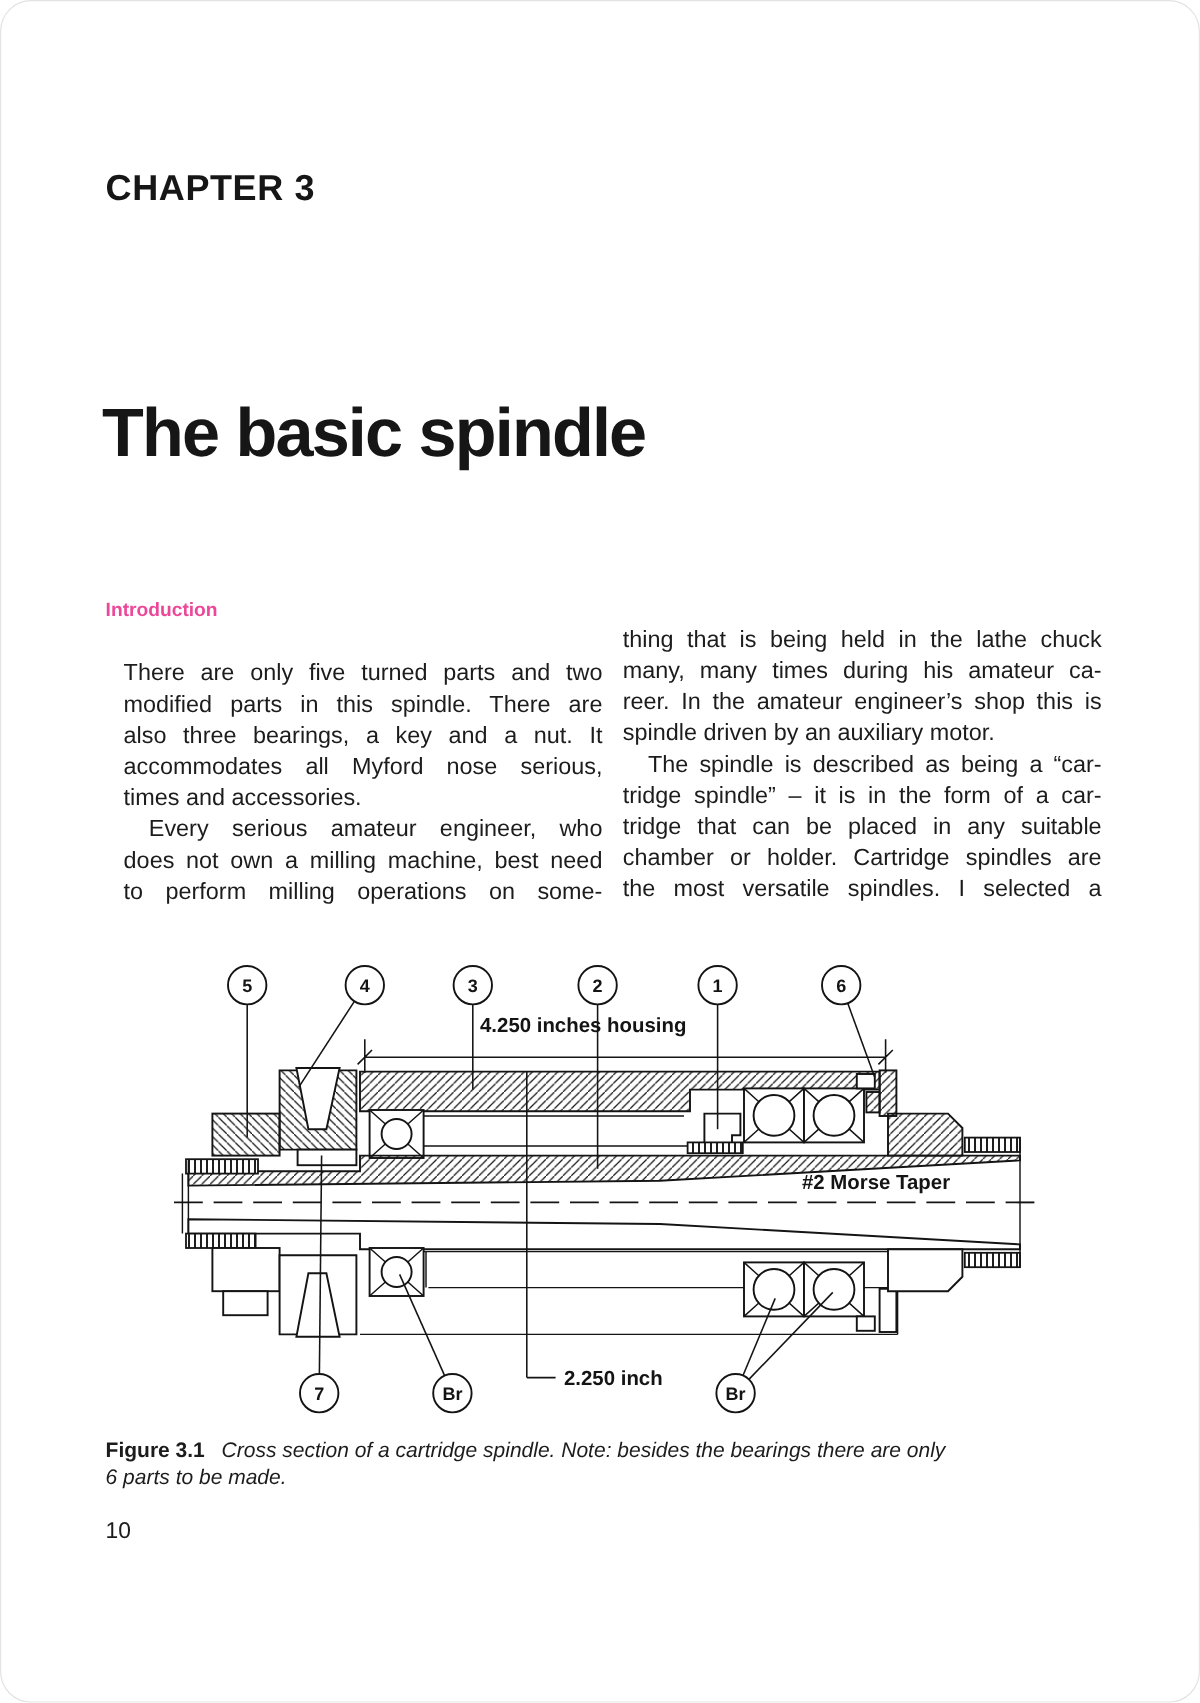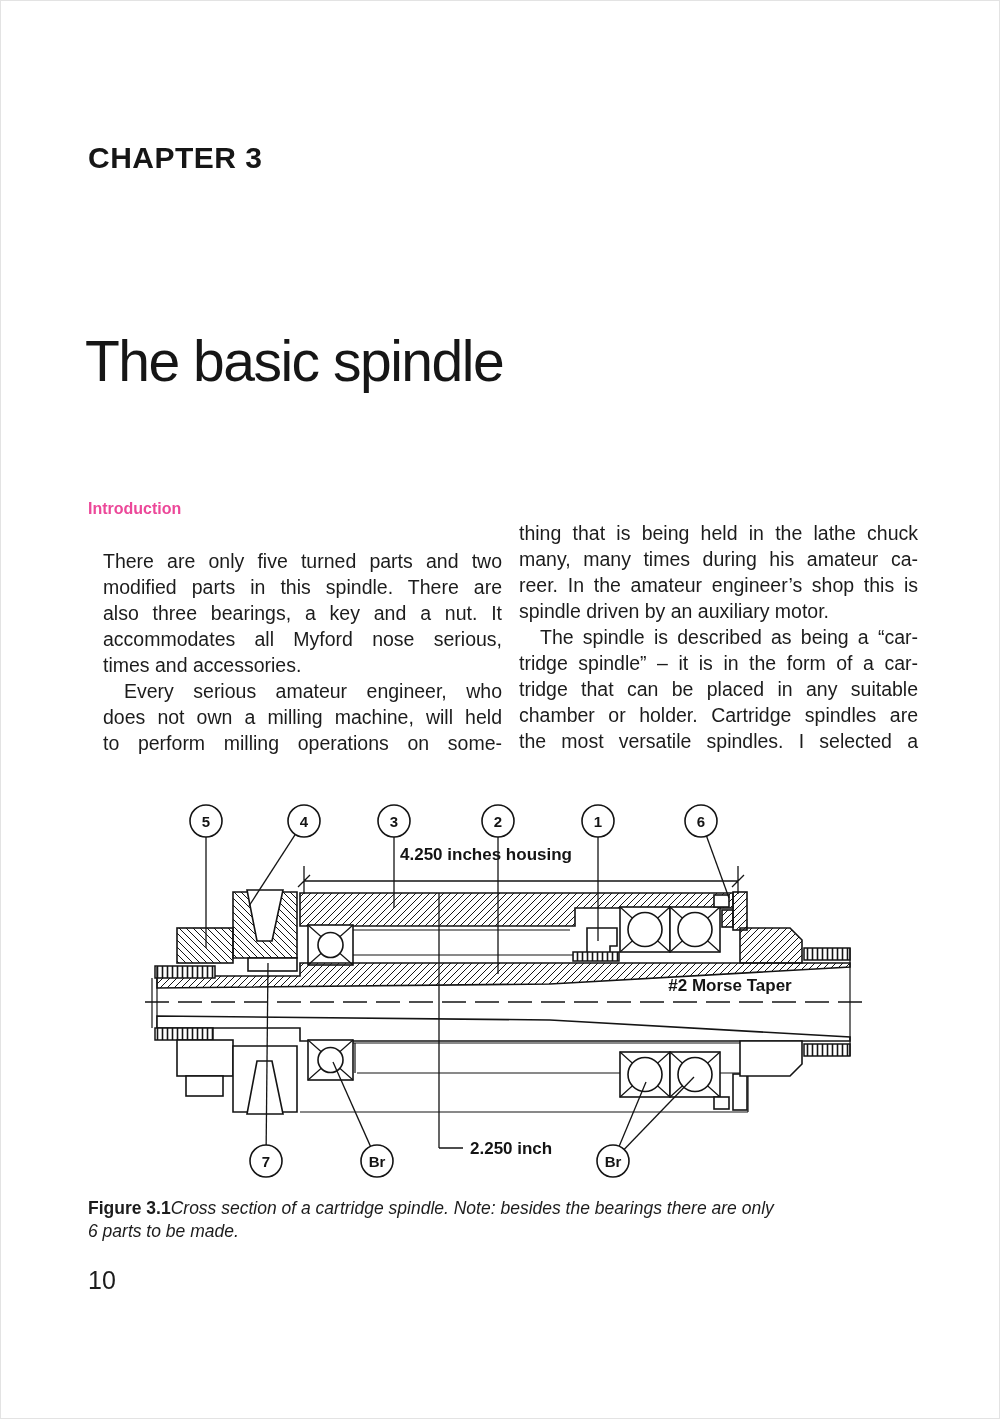--- a/index.html
+++ b/index.html
@@ -1,32 +1,32 @@
 <!DOCTYPE html>
 <html><head>
 <meta charset="utf-8">
 <style>
   html,body{margin:0;padding:0;background:#fff;}
   .page{position:relative;width:1000px;height:1419px;background:#ffffff;overflow:hidden;
         font-family:"Liberation Sans","DejaVu Sans",sans-serif;color:#1a1a1a;
-        box-shadow:inset 0 0 0 1px #e3e3e3;}
+        box-shadow:inset 0 0 0 1px #e3e3e3;border-radius:26px;}
   .chapter{position:absolute;left:88px;top:141px;font-size:30px;font-weight:bold;color:#161616;letter-spacing:.5px;}
-  .title{position:absolute;left:85px;top:328px;font-size:57px;font-weight:normal;color:#161616;letter-spacing:-1.5px;}
+  .title{position:absolute;left:85px;top:328px;font-size:57px;font-weight:bold;color:#161616;letter-spacing:-1.5px;}
   .intro-head{position:absolute;left:88px;top:500px;font-size:16px;font-weight:bold;color:#ec4899;}
   .col{position:absolute;width:399px;font-size:19.5px;line-height:26px;color:#1c1c1c;}
   .col-left{left:88px;top:548px;margin-left:15px;}
   .col-right{left:519px;top:500px;margin-top:20px;}
   .bl{text-align:justify;text-align-last:justify;white-space:normal;}
   .bl.nj{text-align:center;text-align-last:left;}
   .bl.ind{padding-left:21px;}
   .figwrap{position:absolute;left:145px;top:790px;width:725px;height:395px;}
   .caption{position:absolute;left:88px;top:1197px;width:830px;font-size:17.5px;line-height:23px;
            font-style:italic;color:#1c1c1c;}
-  .cap-label{font-style:normal;font-weight:bold;}
-  .pageno{position:absolute;left:88px;top:1266px;font-size:25px;color:#1c1c1c;}
+  .cap-label{font-style:normal;font-weight:bold;padding-right:14px;}
+  .pageno{position:absolute;left:88px;top:1266px;font-size:19px;color:#1c1c1c;}
   svg .ol{fill:#ffffff;stroke:#141414;stroke-width:1.6;}
   svg .hA{fill:url(#hA);stroke:#141414;stroke-width:1.6;}
   svg .hB{fill:url(#hB);stroke:#141414;stroke-width:1.6;}
   svg .thr{fill:url(#thr);stroke:#141414;stroke-width:1.5;}
   svg .thin{stroke:#141414;stroke-width:1.2;fill:none;}
   svg .ann{stroke:#141414;stroke-width:1.3;fill:none;}
   svg text{font-family:"Liberation Sans","DejaVu Sans",sans-serif;fill:#141414;}
   .dimtxt{font-size:17px;font-weight:bold;}
 </style>
 </head>
@@ -38,21 +38,21 @@
   <div class="title">The basic spindle</div>
   <div class="intro-head">Introduction</div>
 
   <div class="col col-left" id="col-left">
       <div class="bl">There are only five turned parts and two</div>
       <div class="bl">modified parts in this spindle. There are</div>
       <div class="bl">also three bearings, a key and a nut. It</div>
       <div class="bl">accommodates all Myford nose serious,</div>
       <div class="bl nj">times and accessories.</div>
       <div class="bl ind">Every serious amateur engineer, who</div>
-      <div class="bl">does not own a milling machine, will held</div>
+      <div class="bl">does not own a milling machine, best need</div>
       <div class="bl">to perform milling operations on some-</div>
     </div>
   <div class="col col-right" id="col-right">
       <div class="bl">thing that is being held in the lathe chuck</div>
       <div class="bl">many, many times during his amateur ca-</div>
       <div class="bl">reer. In the amateur engineer’s shop this is</div>
       <div class="bl nj">spindle driven by an auxiliary motor.</div>
       <div class="bl ind">The spindle is described as being a “car-</div>
       <div class="bl">tridge spindle” – it is in the form of a car-</div>
       <div class="bl">tridge that can be placed in any suitable</div>

